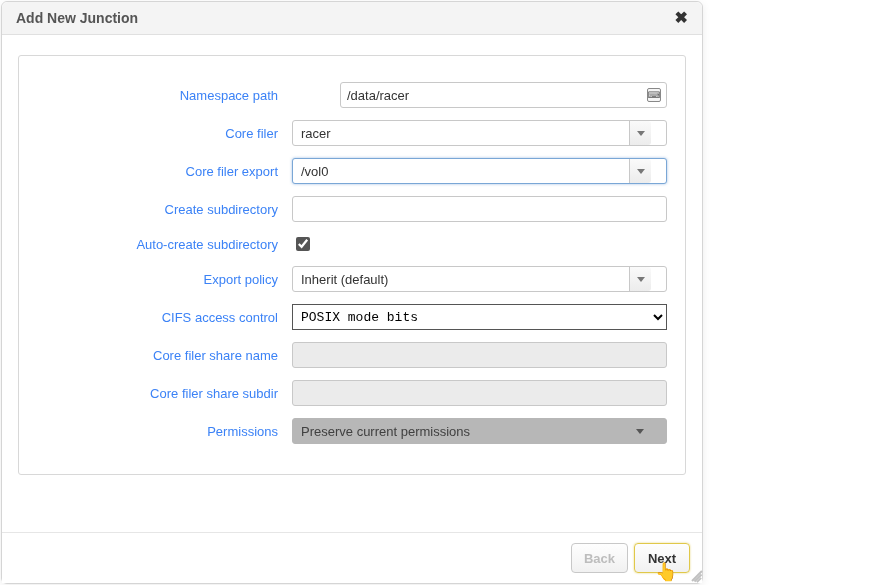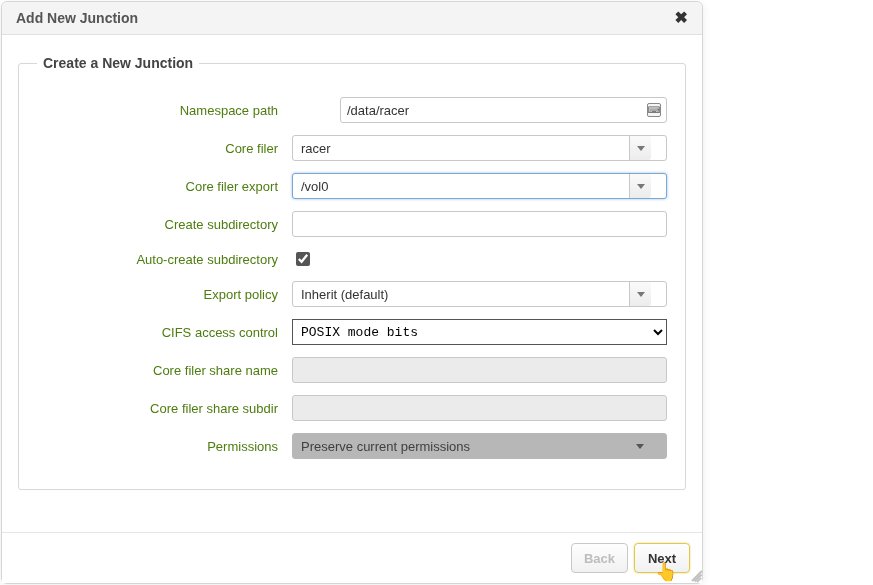--- a/index.html
+++ b/index.html
@@ -65,21 +65,21 @@
   }
   .form-row {
     display: flex;
     align-items: center;
     margin: 12px 0;
   }
   .form-label {
     width: 255px;
     text-align: right;
     padding-right: 14px;
-    color: #4d7c0f;
+    color: #3b82f6;
     font-size: 13px;
   }
   .form-control {
     flex: 1;
   }
   .text-input, .select-like {
     width: 100%;
     height: 26px;
     border: 1px solid #c8c8c8;
     border-radius: 3px;
@@ -222,21 +222,20 @@
 
 <div class="dialog">
 
   <div class="dialog-header">
     <span class="dialog-title">Add New Junction</span>
     <span class="close-icon">✖</span>
   </div>
 
   <div class="dialog-body">
     <fieldset class="group">
-      <legend>Create a New Junction</legend>
 
       <div class="form-row">
         <div class="form-label">Namespace path</div>
         <div class="form-control namespace-wrap">
           <input class="text-input" type="text" value="/data/racer" style="">
           <span class="kbd-icon">⌨</span>
         </div>
       </div>
 
       <div class="form-row">

